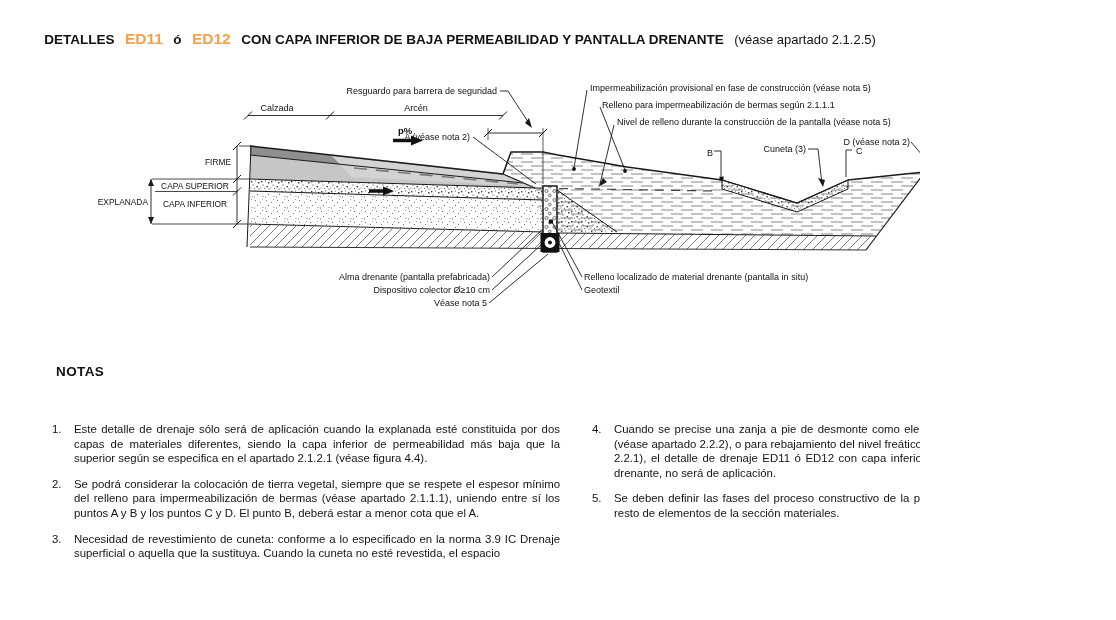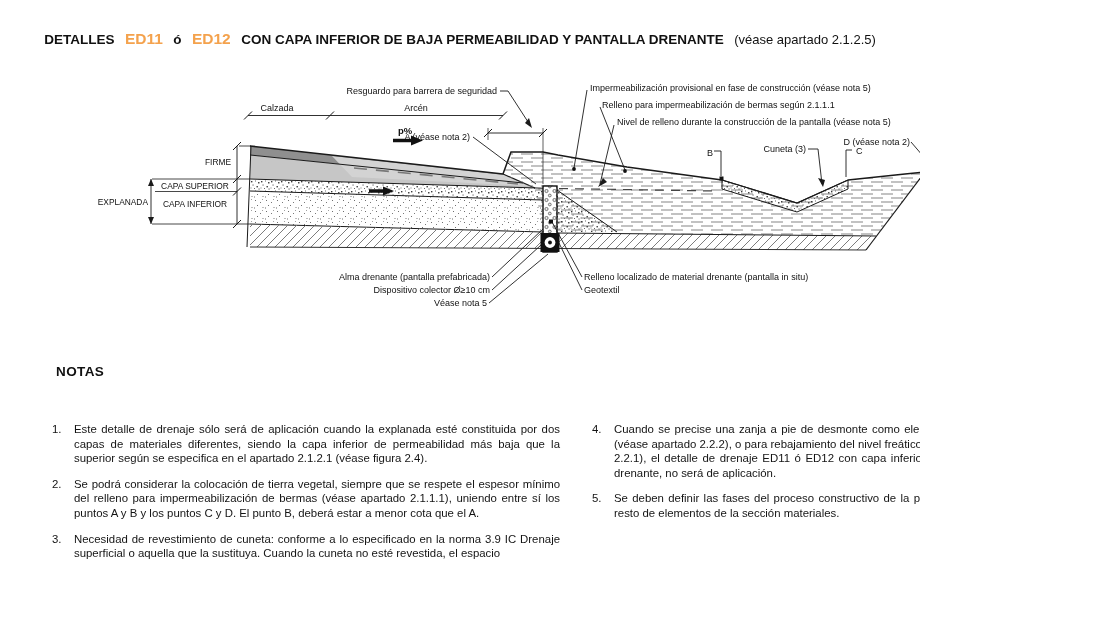--- a/index.html
+++ b/index.html
@@ -218,21 +218,21 @@
       <text class="lbl" x="584" y="280">Relleno localizado de material drenante (pantalla in situ)</text>
       <text class="lbl" x="584" y="293">Geotextil</text>
     </g>
   </svg>
 
   <div class="notas-h">NOTAS</div>
 
   <div class="ncol ncol-l">
     <div class="note">
       <span class="n">1.</span>
-      <div class="t">Este detalle de drenaje sólo será de aplicación cuando la explanada esté constituida por dos capas de materiales diferentes, siendo la capa inferior de permeabilidad más baja que la superior según se especifica en el apartado 2.1.2.1 (véase figura 2.4).</div>
+      <div class="t">Este detalle de drenaje sólo será de aplicación cuando la explanada esté constituida por dos capas de materiales diferentes, siendo la capa inferior de permeabilidad más baja que la superior según se especifica en el apartado 2.1.2.1 (véase figura 4.4).</div>
     </div>
     <div class="note">
       <span class="n">2.</span>
       <div class="t">Se podrá considerar la colocación de tierra vegetal, siempre que se respete el espesor mínimo del relleno para impermeabilización de bermas (véase apartado 2.1.1.1), uniendo entre sí los puntos A y B y los puntos C y D. El punto B, deberá estar a menor cota que el A.</div>
     </div>
     <div class="note">
       <span class="n">3.</span>
       <div class="t">Necesidad de revestimiento de cuneta: conforme a lo especificado en la norma 3.9 IC Drenaje superficial o aquella que la sustituya. Cuando la cuneta no esté revestida, el espacio</div>
     </div>
   </div>

